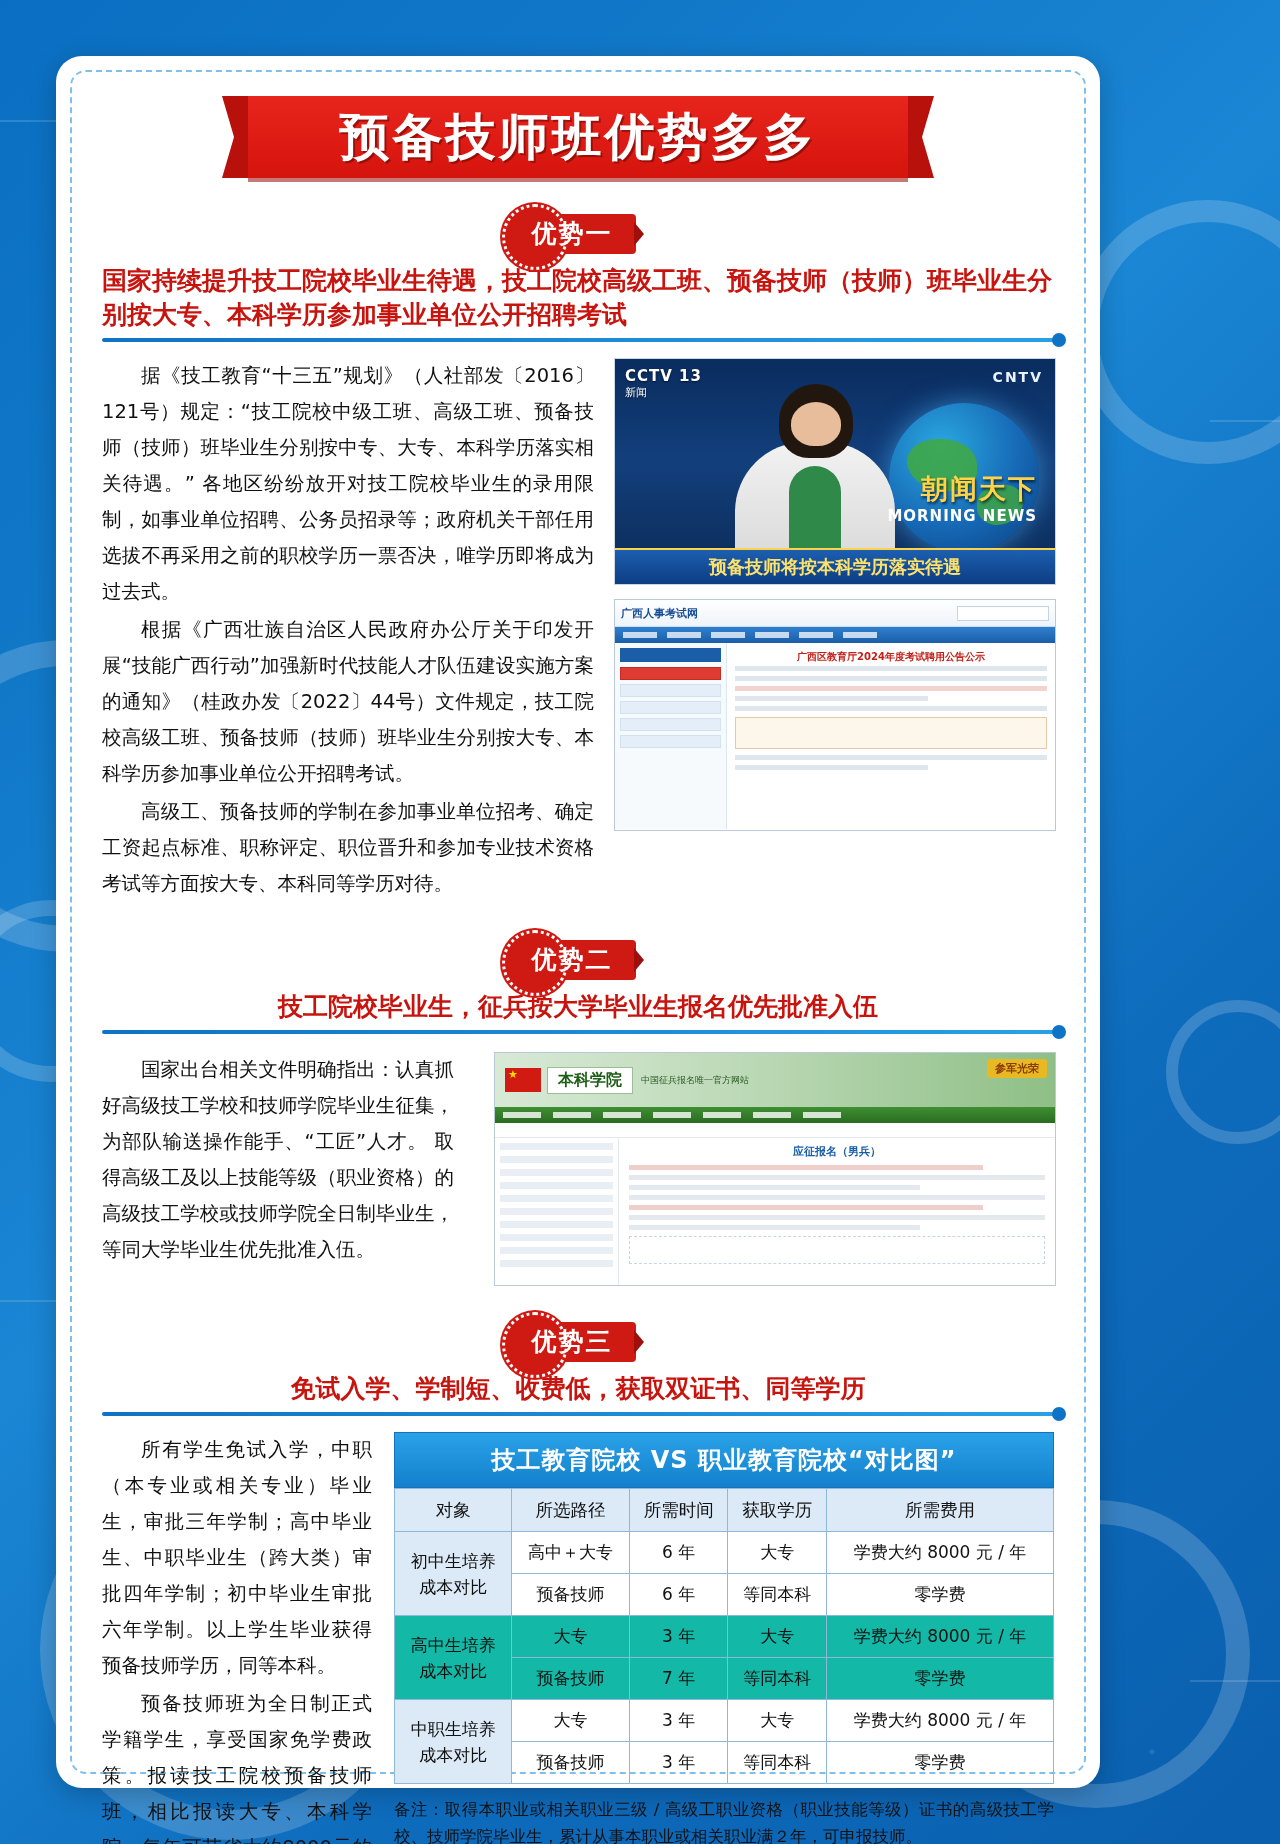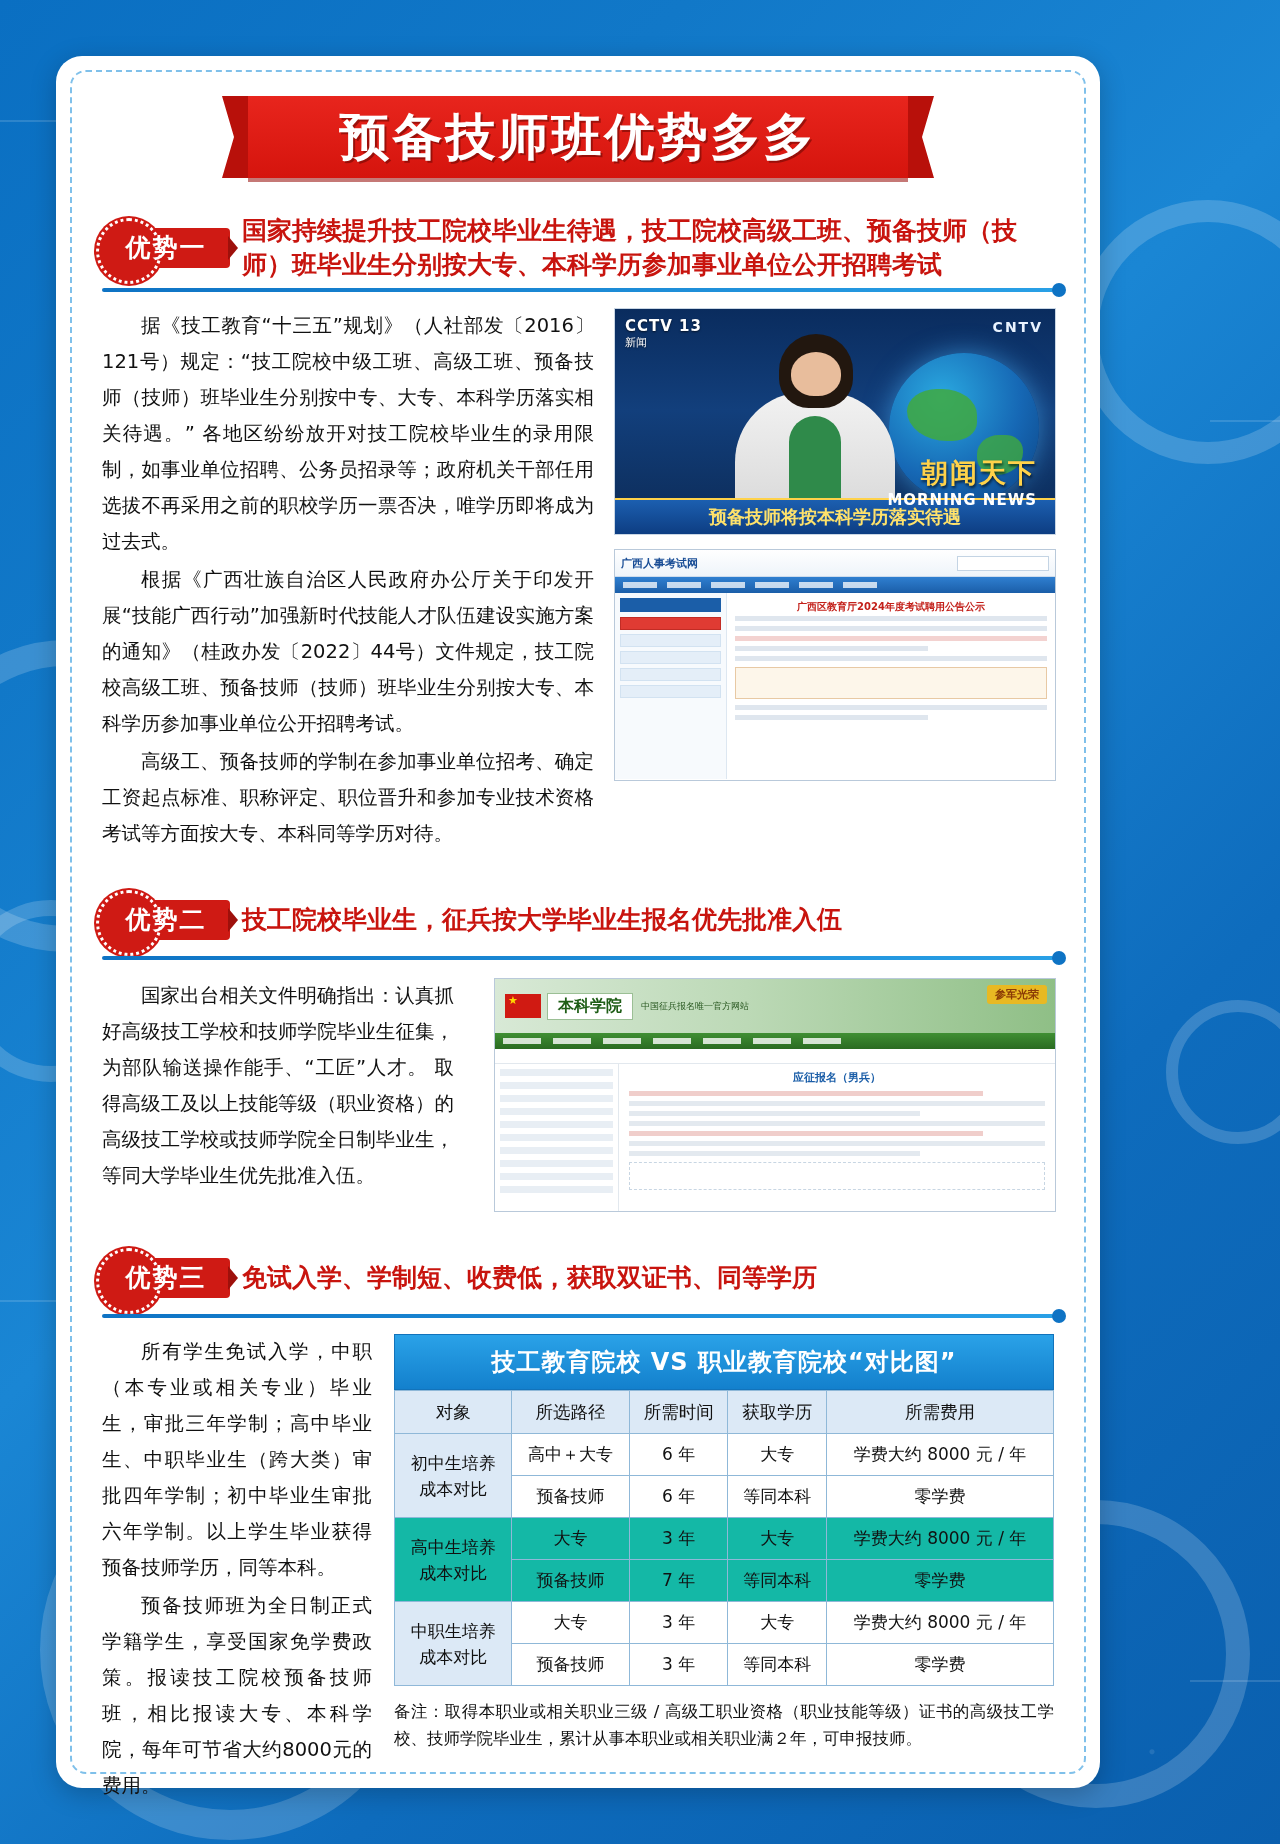--- a/index.html
+++ b/index.html
@@ -103,21 +103,22 @@
     letter-spacing: 3px;
     font-family: "DejaVu Sans", "Liberation Sans", sans-serif;
     text-shadow: 2px 2px 0 rgba(110,8,4,0.6);
   }
 
   
   .section-head {
     position: relative;
     display: flex;
     align-items: center;
-    margin-top: 36px;
+    margin-top: 26px;
+    flex-direction: column;
   }
   .badge {
     position: relative;
     flex: 0 0 auto;
     width: 128px;
     height: 60px;
     margin-right: 12px;
   }
   .badge .ribbon {
     position: absolute;
@@ -281,21 +282,20 @@
     font-size: 14px;
     font-weight: bold;
     letter-spacing: 2px;
     font-family: "DejaVu Sans", "Liberation Sans", sans-serif;
   }
   .tv .prog {
     position: absolute;
     right: 18px; top: 112px;
     text-align: right;
     z-index: 4;
-    margin-top: 34px;
   }
   .tv .prog .cn {
     color: #ffd24a;
     font-size: 27px;
     font-weight: bold;
     letter-spacing: 2px;
     font-family: "DejaVu Sans", "Liberation Sans", sans-serif;
     text-shadow: 1px 2px 3px rgba(0,0,0,.7);
   }
   .tv .prog .en {

